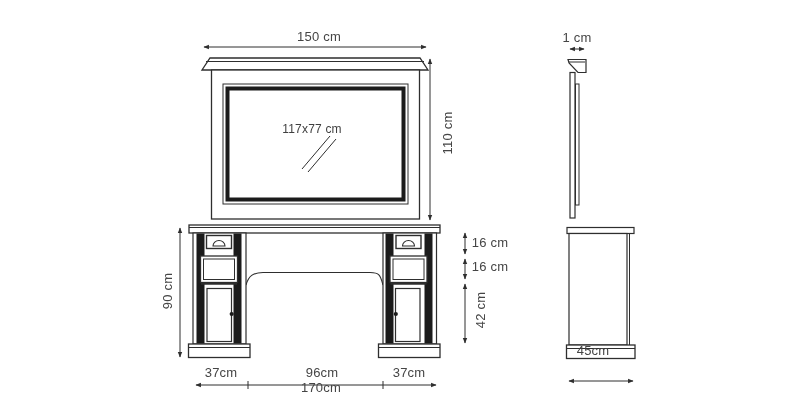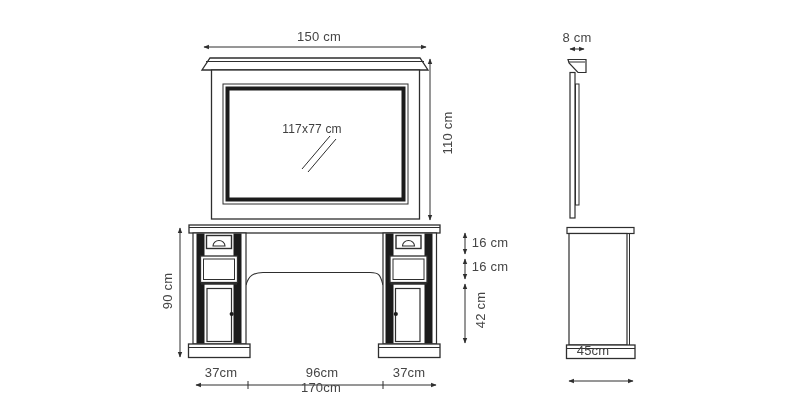--- a/index.html
+++ b/index.html
@@ -162,21 +162,21 @@
       </g>
       <g stroke-width="1">
         <line x1="569" y1="354" x2="633" y2="354" marker-start="url(#ah)" marker-end="url(#ah)"></line>
       </g>
     </g>
   </svg>
 
   <div class="lbl" style="left:319px;top:9px">150 cm</div>
   <div class="lbl v" style="left:447px;top:106px">110 cm</div>
   <div class="lbl glass" style="left:312px;top:102px">117x77 cm</div>
-  <div class="lbl" style="left:577px;top:10px">8 cm</div>
+  <div class="lbl" style="left:577px;top:10px">1 cm</div>
 
   <div class="lbl v" style="left:167px;top:264px">90 cm</div>
   <div class="lbl" style="left:490px;top:215px">16 cm</div>
   <div class="lbl" style="left:490px;top:239px">16 cm</div>
   <div class="lbl v" style="left:480px;top:283px">42 cm</div>
 
   <div class="lbl" style="left:221px;top:345px">37cm</div>
   <div class="lbl" style="left:322px;top:345px">96cm</div>
   <div class="lbl" style="left:409px;top:345px">37cm</div>
   <div class="lbl" style="left:321px;top:360px">170cm</div>

